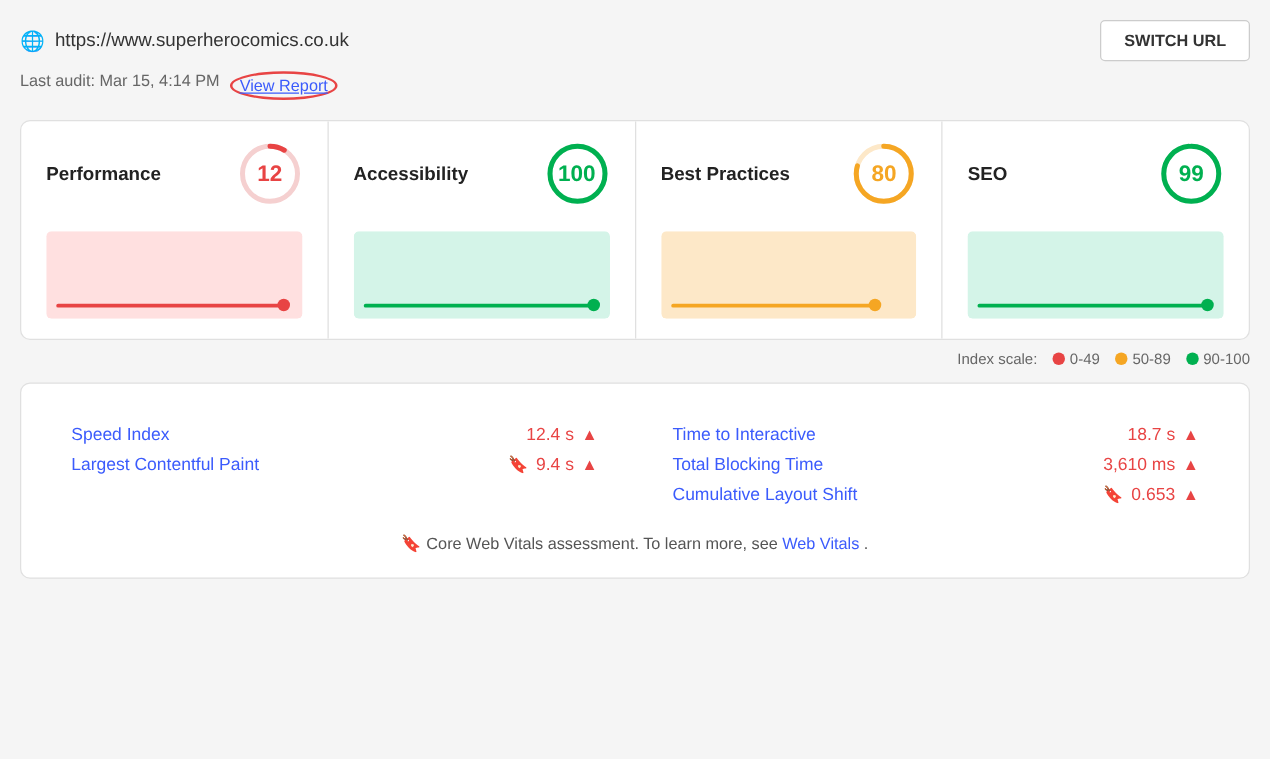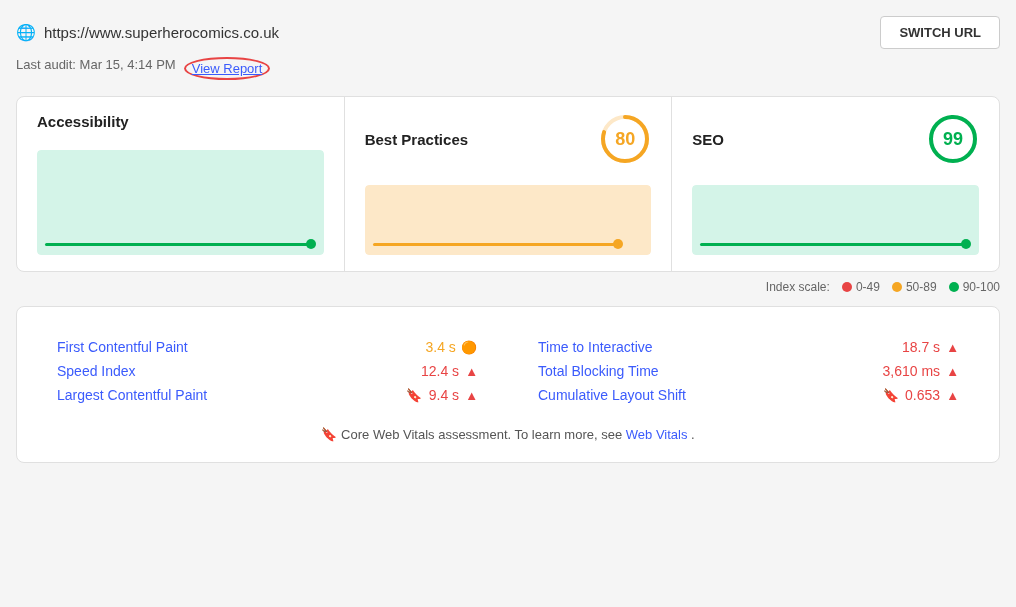--- a/index.html
+++ b/index.html
@@ -222,24 +222,48 @@
   </div>
 </div>
 
 <div class="audit-info">
   <span>Last audit: Mar 15, 4:14 PM</span>
   <span class="view-report-link">View Report</span>
 </div>
 
 <div class="scores-panel">
 
+  <div class="score-card">
+    <div class="score-card-top">
+      <span class="score-card-title">Performance</span>
+      <div class="score-circle">
+        <svg width="52" height="52" viewBox="0 0 52 52">
+          <circle cx="26" cy="26" r="22" fill="none" stroke="#f5d0d0" stroke-width="4"></circle>
+          <circle cx="26" cy="26" r="22" fill="none" stroke="#e84444" stroke-width="4" stroke-dasharray="12 126" stroke-linecap="round" transform="rotate(-90 26 26)"></circle>
+        </svg>
+        <span class="score-number" style="color:#e84444;">12</span>
+      </div>
+    </div>
+    <div class="chart-area">
+      <div class="chart-red"></div>
+      <div style="position:absolute;bottom:6px;right:10px;width:10px;height:10px;border-radius:50%;background:#e84444;"></div>
+      <div style="position:absolute;bottom:9px;left:8px;right:14px;height:3px;background:#e84444;border-radius:2px;"></div>
+    </div>
+  </div>
 
   <div class="score-card">
     <div class="score-card-top">
       <span class="score-card-title">Accessibility</span>
+      <div class="score-circle">
+        <svg width="52" height="52" viewBox="0 0 52 52">
+          <circle cx="26" cy="26" r="22" fill="none" stroke="#d4f4e8" stroke-width="4"></circle>
+          <circle cx="26" cy="26" r="22" fill="none" stroke="#00b050" stroke-width="4" stroke-dasharray="138 0" stroke-linecap="round" transform="rotate(-90 26 26)"></circle>
+        </svg>
+        <span class="score-number" style="color:#00b050;">100</span>
+      </div>
     </div>
     <div class="chart-area">
       <div class="chart-green"></div>
       <div style="position:absolute;bottom:6px;right:8px;width:10px;height:10px;border-radius:50%;background:#00b050;"></div>
       <div style="position:absolute;bottom:9px;left:8px;right:12px;height:3px;background:#00b050;border-radius:2px;"></div>
     </div>
   </div>
 
   <div class="score-card">
     <div class="score-card-top">
@@ -292,27 +316,20 @@
     <div class="scale-dot" style="background:#00b050;"></div>
     <span>90-100</span>
   </div>
 </div>
 
 <div class="metrics-panel">
   <div class="metrics-grid">
 
     <div>
       <div class="metric-row">
-        <span class="metric-label">First Contentful Paint</span>
-        <div class="metric-value-group">
-          <span style="color:#f5a623;font-size:14px;">3.4 s</span>
-          <span class="icon-info" title="info">🟠</span>
-        </div>
-      </div>
-      <div class="metric-row">
         <span class="metric-label">Speed Index</span>
         <div class="metric-value-group">
           <span style="color:#e84444;font-size:14px;">12.4 s</span>
           <span style="color:#e84444;font-size:13px;">▲</span>
         </div>
       </div>
       <div class="metric-row">
         <span class="metric-label">Largest Contentful Paint</span>
         <div class="metric-value-group">
           <span style="color:#3b5bfc;font-size:13px;">🔖</span>

